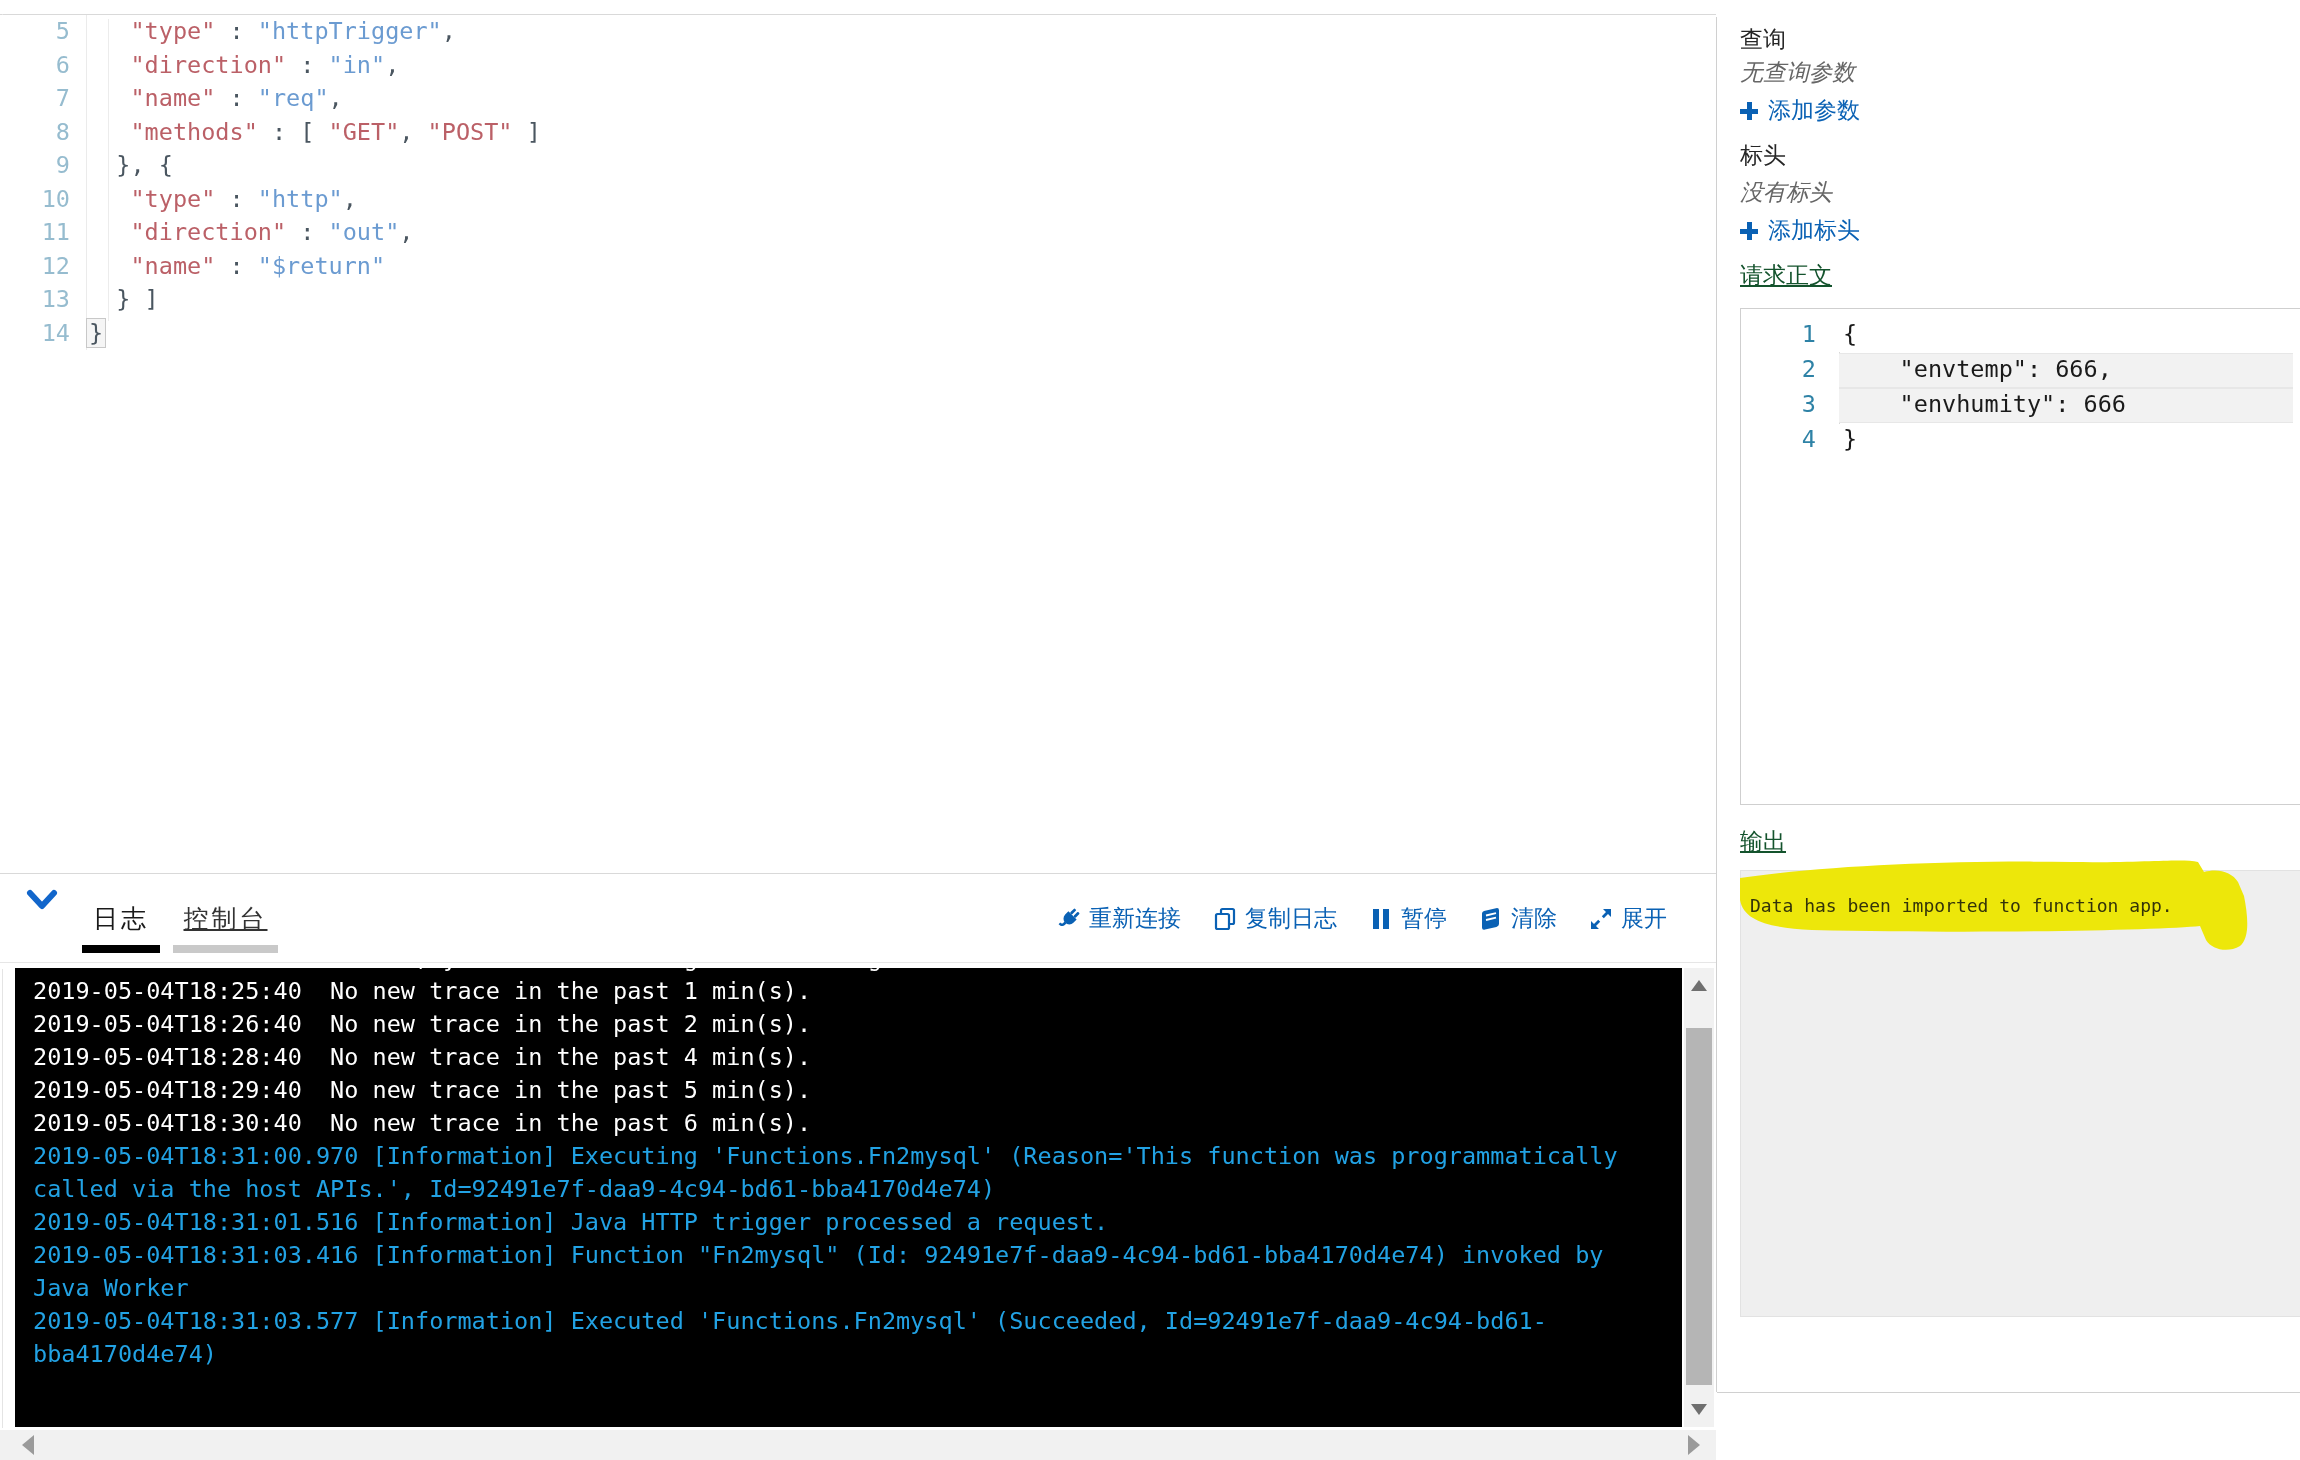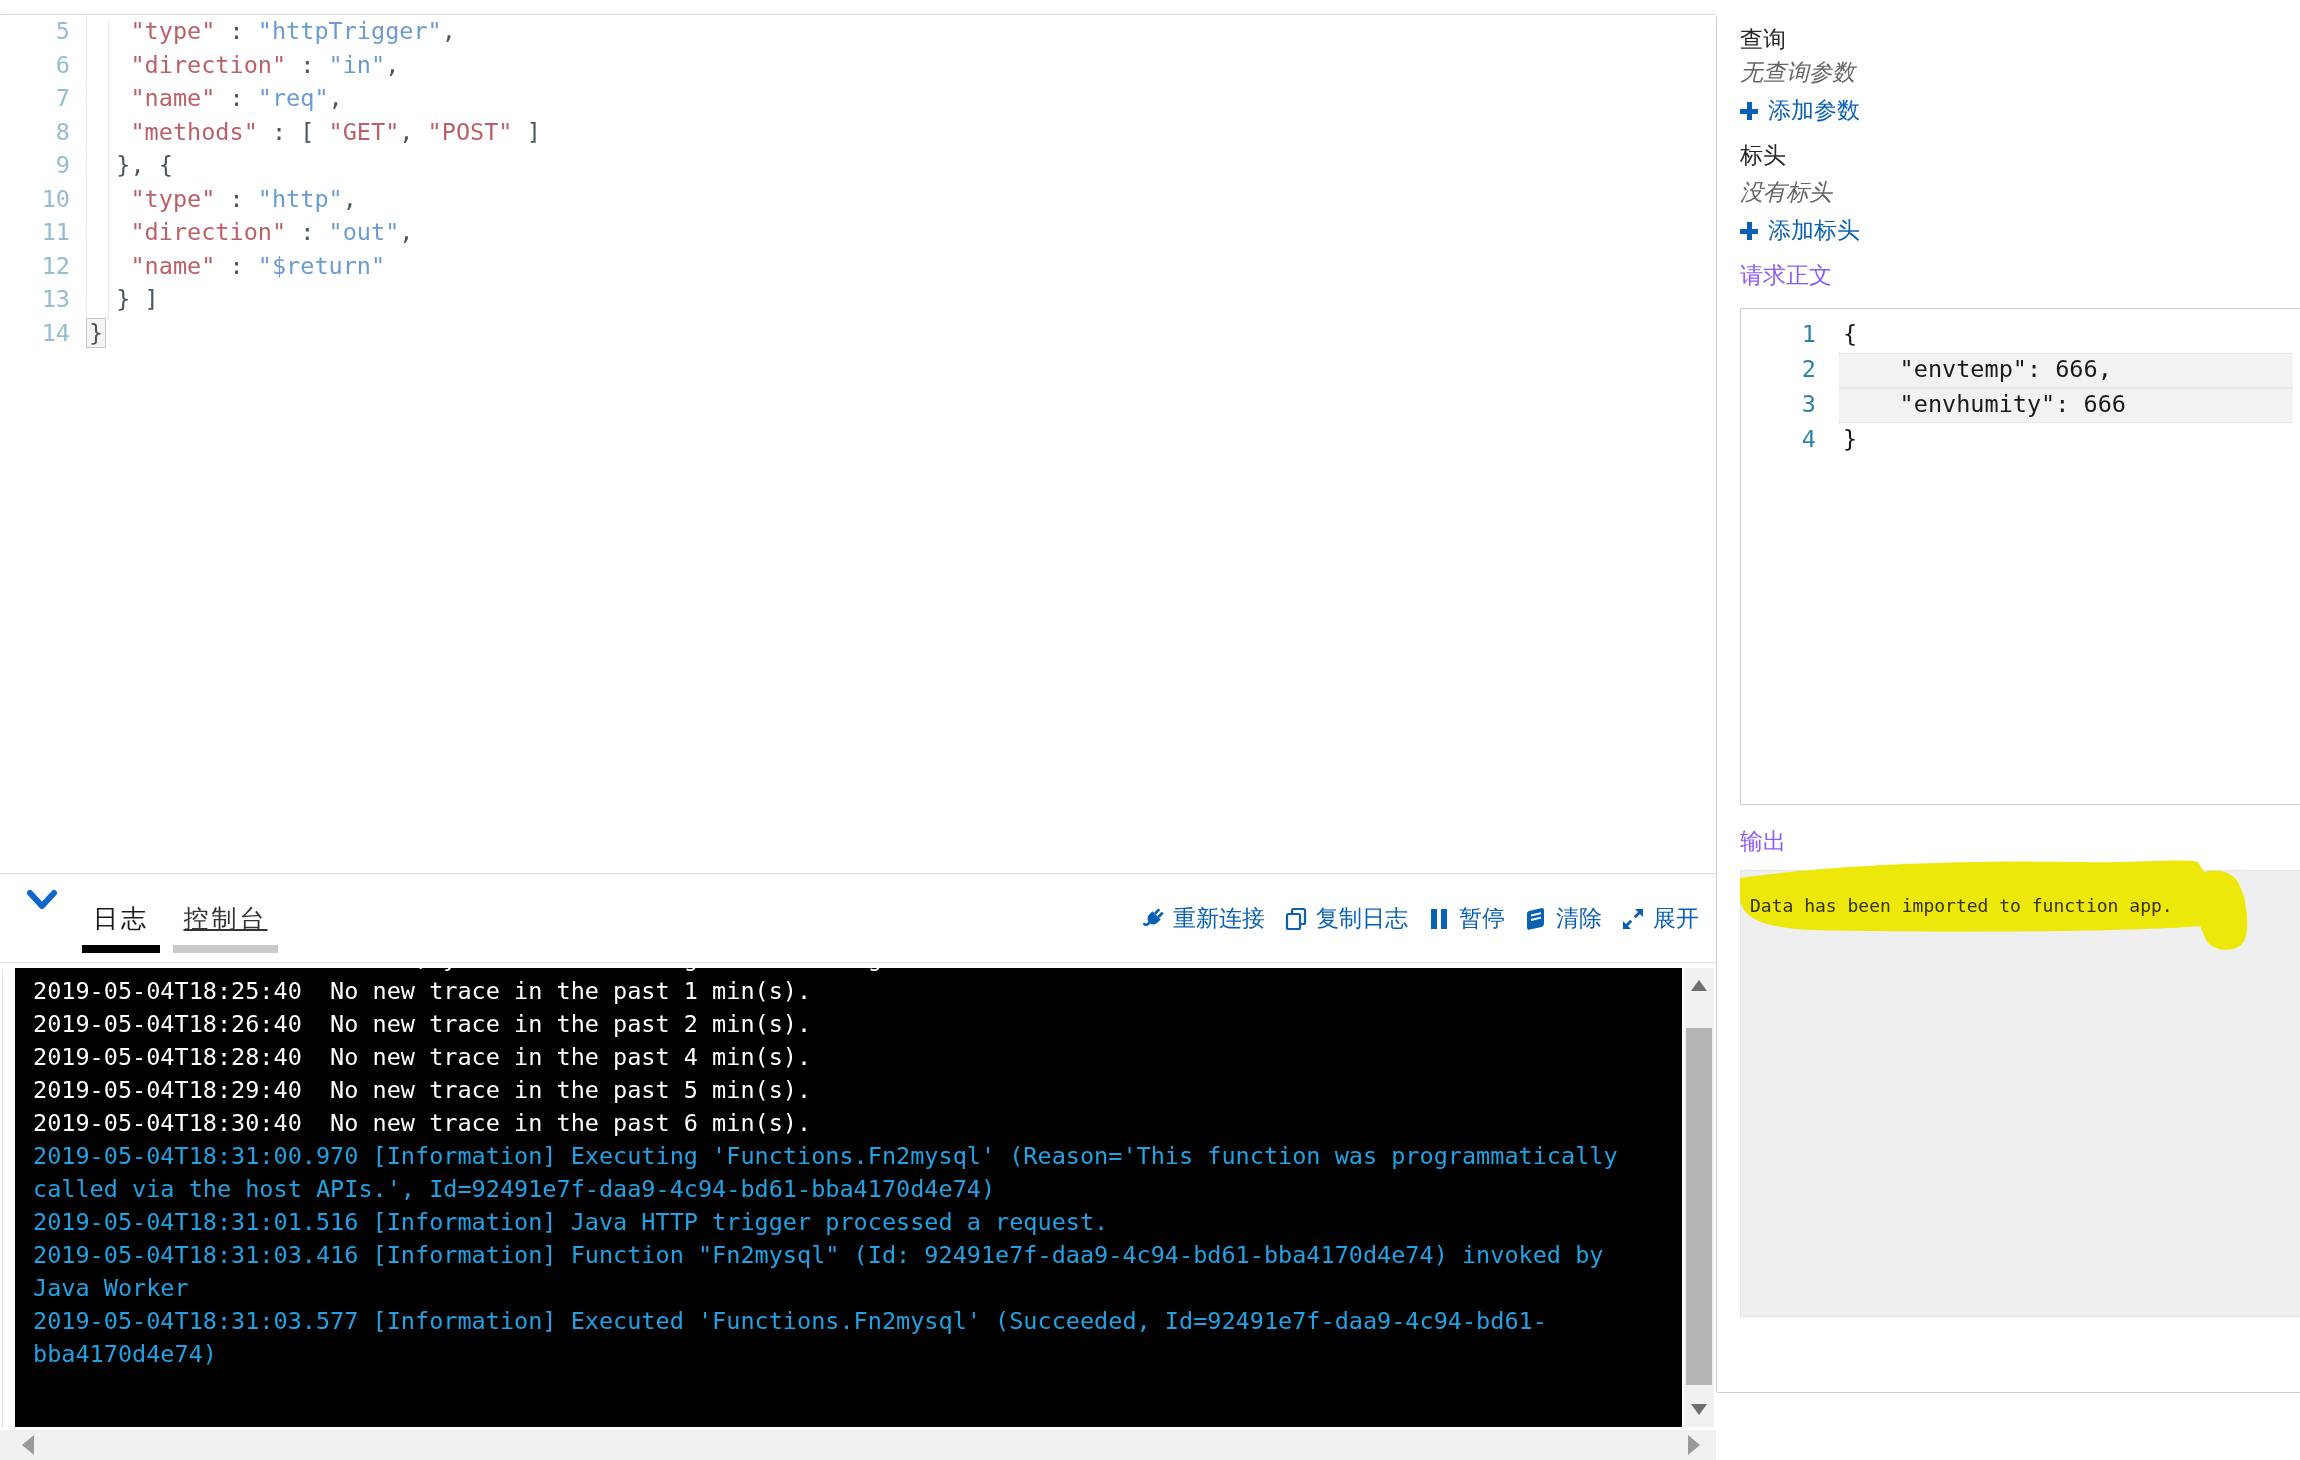--- a/index.html
+++ b/index.html
@@ -30,21 +30,21 @@
   
   #log-header{position:absolute;left:0;top:873px;width:1716px;height:95px;background:#fff;border-top:1px solid #d9d9d9;}
   #log-chevron{position:absolute;left:24px;top:12px;width:36px;height:28px;cursor:pointer;}
   .tab{position:absolute;top:0;height:89px;text-align:center;font-size:25px;letter-spacing:3px;cursor:pointer;}
   .tab .tab-label{display:block;margin-top:28px;}
   .tab .tab-underline{position:absolute;left:0;bottom:10px;width:100%;height:8px;}
   #tab-logs{left:82px;width:78px;color:#1a1a1a;}
   #tab-logs .tab-underline{background:#000;}
   #tab-console{left:173px;width:105px;color:#333;text-decoration:underline;}
   #tab-console .tab-underline{background:#c9c9c9;}
-  #log-toolbar{position:absolute;left:1140px;top:29px;display:flex;gap:18px;align-items:center;justify-content:center;}
+  #log-toolbar{position:absolute;left:1056px;top:29px;display:flex;gap:31px;align-items:center;justify-content:center;}
   .tb-btn{display:flex;align-items:center;gap:7px;color:#0a61b4;font-size:23px;cursor:pointer;white-space:nowrap;}
   .tb-icon{width:26px;height:26px;display:inline-block;}
   .tb-icon svg{display:block;}
   #console-topline{position:absolute;left:0;top:962px;width:1716px;height:1px;background:#e6e6e6;}
 
   
   #console{position:absolute;left:15px;top:968px;width:1667px;height:459px;background:#000000;overflow:hidden;}
   #console-text{position:absolute;left:18px;top:-26px;width:1620px;font-size:23.5px;line-height:33px;}
   .cl{white-space:pre-wrap;}
   .cl-info{color:#ffffff;}
@@ -57,21 +57,21 @@
   .vs-thumb{position:absolute;left:2px;top:60px;width:26px;height:357px;background:#b5b5b5;}
 
   
   #hscroll{position:absolute;left:0;top:1430px;width:1716px;height:30px;background:#f1f1f1;}
   .hs-arrow-left{position:absolute;left:22px;top:5px;width:0;height:0;border-top:10px solid transparent;border-bottom:10px solid transparent;border-right:12px solid #9a9a9a;}
   .hs-arrow-right{position:absolute;left:1688px;top:5px;width:0;height:0;border-top:10px solid transparent;border-bottom:10px solid transparent;border-left:12px solid #9a9a9a;}
 
   
   .rp-label{position:absolute;left:1740px;font-size:23px;}
   .rp-title{color:#262626;}
-  .rp-sub{color:#8b5cf6;}
+  .rp-sub{color:#14532d;text-decoration:underline;}
   .rp-empty{position:absolute;left:1740px;font-size:23px;font-style:italic;color:#666;}
   .rp-link{position:absolute;left:1738px;display:flex;align-items:center;gap:8px;color:#0a61b4;font-size:23px;cursor:pointer;}
   .plus-icon{width:22px;height:22px;display:inline-block;}
 
   #request-box{position:absolute;left:1740px;top:308px;width:559px;height:495px;border:1px solid #cfcfcf;background:#fff;overflow:hidden;}
   #rq-lines{position:absolute;left:0;top:8px;width:100%;}
   .rq-line{position:relative;height:35px;line-height:35px;font-size:23.5px;white-space:pre;color:#1a1a1a;}
   .rq-num{position:absolute;left:0;top:0;width:75px;text-align:right;color:#2e82a6;}
   .rq-band{position:absolute;left:98px;top:1px;width:454px;height:33px;background:#f2f2f2;border-top:1px solid #e7e7e7;border-bottom:1px solid #e7e7e7;}
   .rq-text{position:absolute;left:102px;top:0;}

